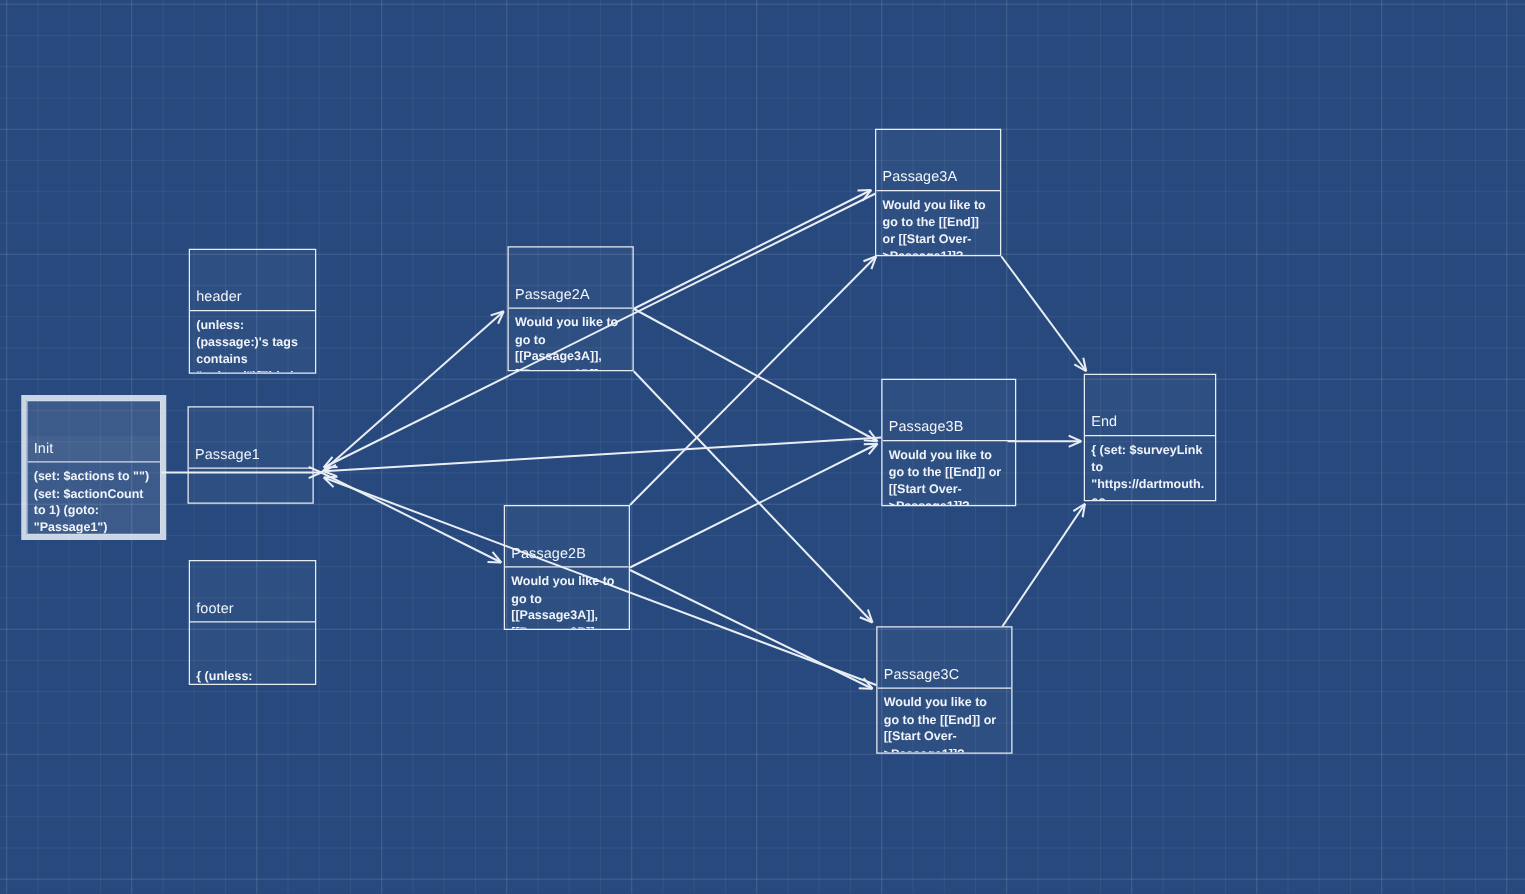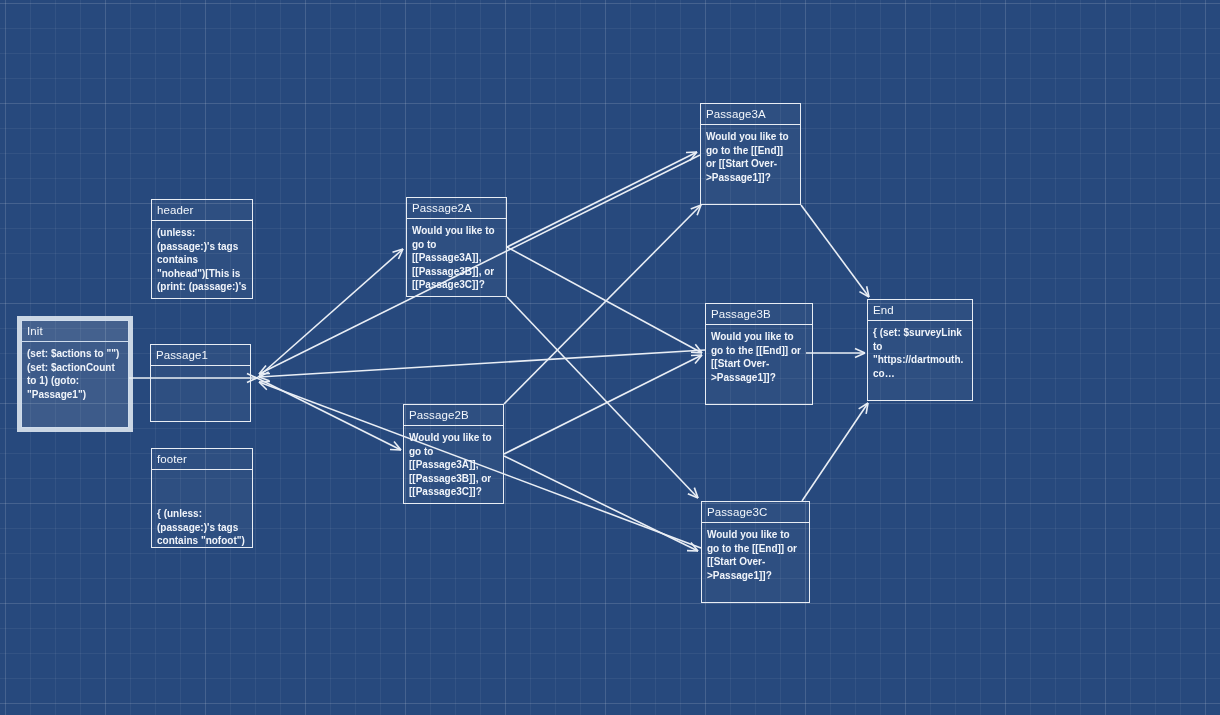--- a/index.html
+++ b/index.html
@@ -43,20 +43,21 @@
     box-sizing: border-box;
     height: 21px;
     line-height: 20px;
     padding: 0 5px;
     font-size: 11.5px;
     letter-spacing: 0.1px;
     border-bottom: 1px solid #e8edf4;
     white-space: nowrap;
     overflow: hidden;
     color: #f2f6fb;
+    margin-top: 28px;
   }
   .passage .body {
     box-sizing: border-box;
     flex: 1;
     padding: 5px 5px 3px 5px;
     font-size: 10px;
     line-height: 13.6px;
     font-weight: bold;
     color: #f0f4fa;
     overflow: hidden;
@@ -157,21 +158,21 @@
 
   <div id="nodes">
       <div class="passage selected" style="left: 21px; top: 320px; width: 108px; height: 108px;">
         <div class="title">Init</div>
         <div class="body">(set: $actions to "") (set: $actionCount to 1) (goto: "Passage1")</div>
       </div>
       <div class="passage" style="left: 151px; top: 199px; width: 102px; height: 100px;">
         <div class="title">header</div>
         <div class="body">(unless: (passage:)'s tags contains "nohead")[This is (print: (passage:)'s name…</div>
       </div>
-      <div class="passage" style="left: 150px; top: 344px; width: 101px; height: 78px;">
+      <div class="passage" style="left: 150px; top: 325px; width: 101px; height: 78px;">
         <div class="title">Passage1</div>
       </div>
       <div class="passage" style="left: 151px; top: 448px; width: 102px; height: 100px; gap: 32px;">
         <div class="title">footer</div>
         <div class="body">{ (unless: (passage:)'s tags contains "nofoot")[ (set: $actions to it+"&amp;act…</div>
       </div>
       <div class="passage" style="left: 406px; top: 197px; width: 101px; height: 100px;">
         <div class="title">Passage2A</div>
         <div class="body">Would you like to go to [[Passage3A]], [[Passage3B]], or [[Passage3C]]?</div>
       </div>

